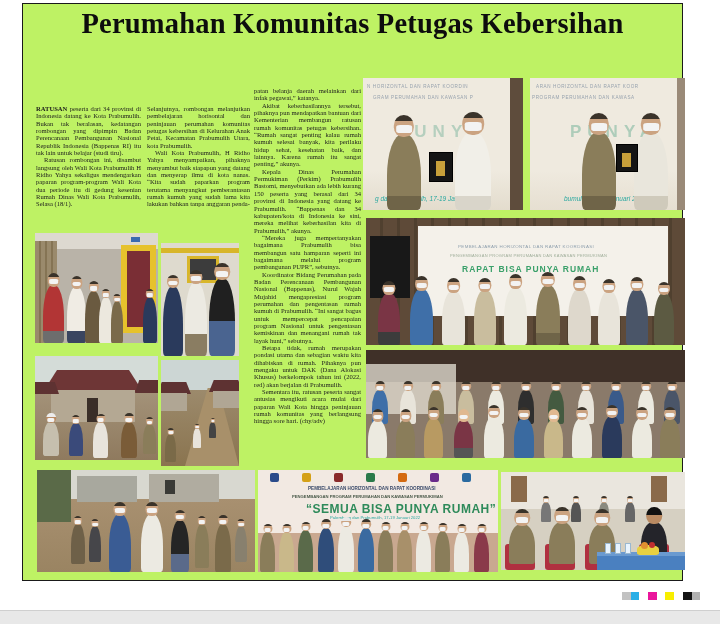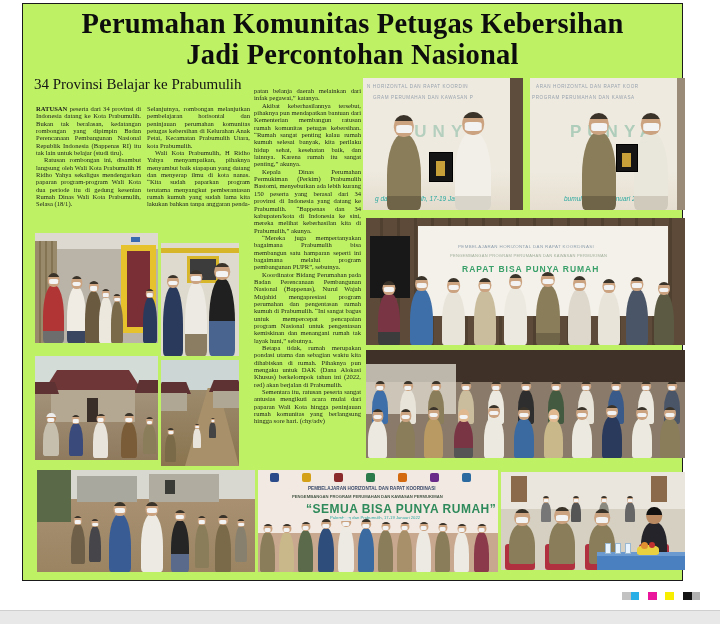--- a/index.html
+++ b/index.html
@@ -40,23 +40,21 @@
   .bstrip{position:absolute;left:0;top:610px;width:720px;height:14px;
           background:#e8e8e8;border-top:1px solid #cfcfcf;}
 </style>
 </head>
 <body>
 
 <div class="clip">
 
   <div class="hl">
     <div>Perumahan Komunitas Petugas Kebersihan</div>
-    <div>Jadi Percontohan Nasional</div>
-  </div>
-  <div class="sub">34 Provinsi Belajar ke Prabumulih</div>
+  </div>
 
   <div class="col" id="col1">
     <p class="noind"><b>RATUSAN</b><span> peserta dari 34 provinsi di Indonesia datang ke Kota Prabumulih. Bukan tak beralasan, kedatangan rombongan yang dipimpin Badan Perencanaan Pembangunan Nasional Republik Indonesia (Bappenas RI) itu tak lain untuk belajar (studi tiru).</span></p>
     <p>Ratusan rombongan ini, disambut langsung oleh Wali Kota Prabumulih H Ridho Yahya sekaligus mendengarkan paparan program-program Wali Kota dua periode itu di gedung kesenian Rumah Dinas Wali Kota Prabumulih, Selasa (18/1).</p>
   </div>
   <div class="col" id="col2">
     <p class="noind">Selanjutnya, rombongan melanjutkan pembelajaran horisontal dan peninjauan perumahan komunitas petugas kebersihan di Kelurahan Anak Petai, Kecamatan Prabumulih Utara, kota Prabumulih.</p>
     <p>Wali Kota Prabumulih, H Ridho Yahya menyampaikan, pihaknya menyambut baik siapapun yang datang dan menyerap ilmu di kota nanas. “Kita sudah paparkan program terutama menyangkut pemberantasan rumah kumuh yang sudah lama kita lakukan bahkan tanpa anggaran penda-</p>
   </div>
   <div class="col" id="col3">

